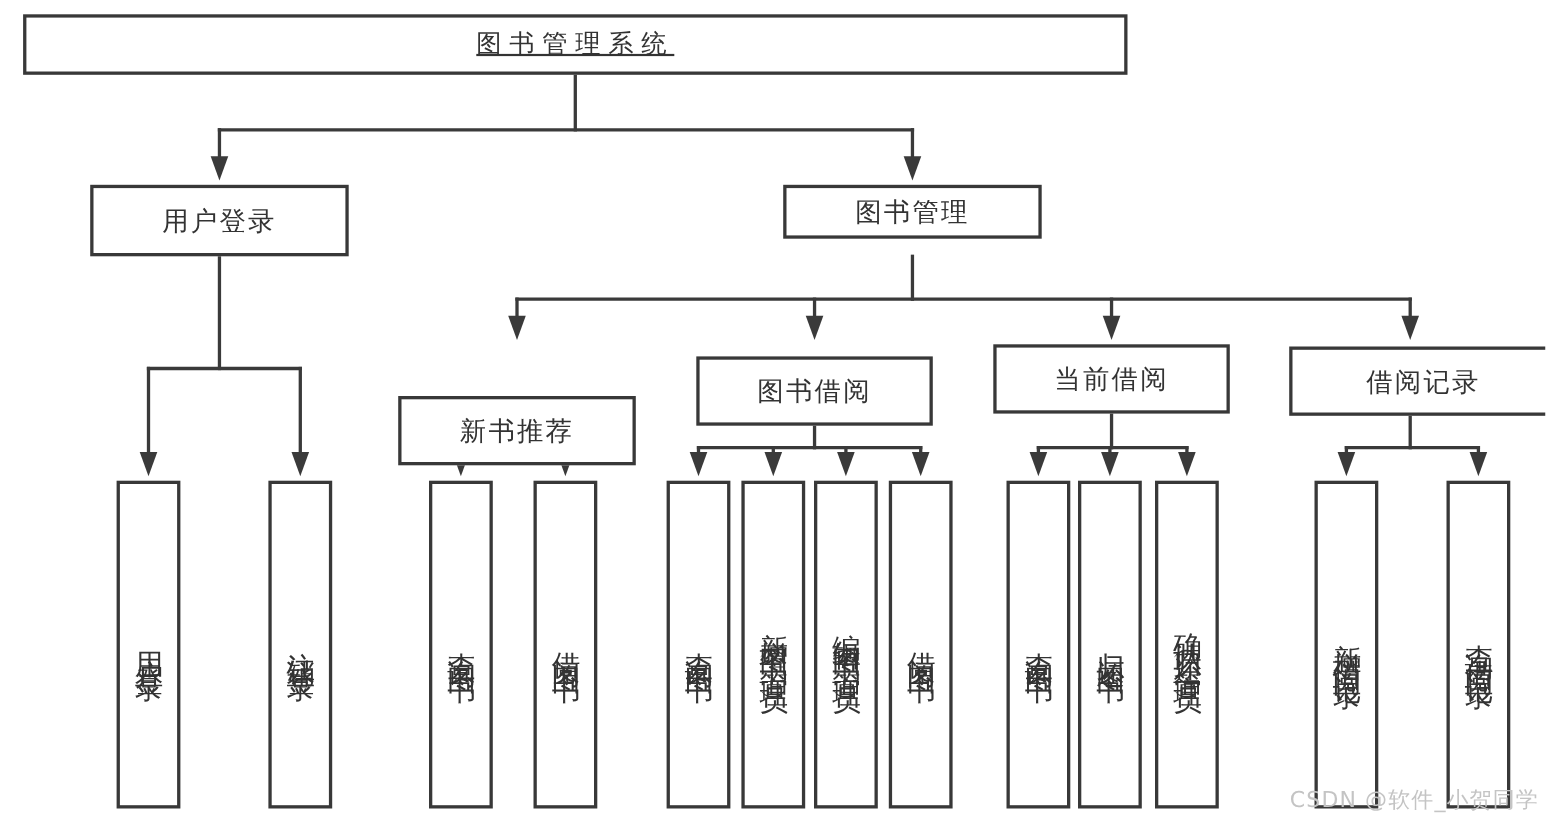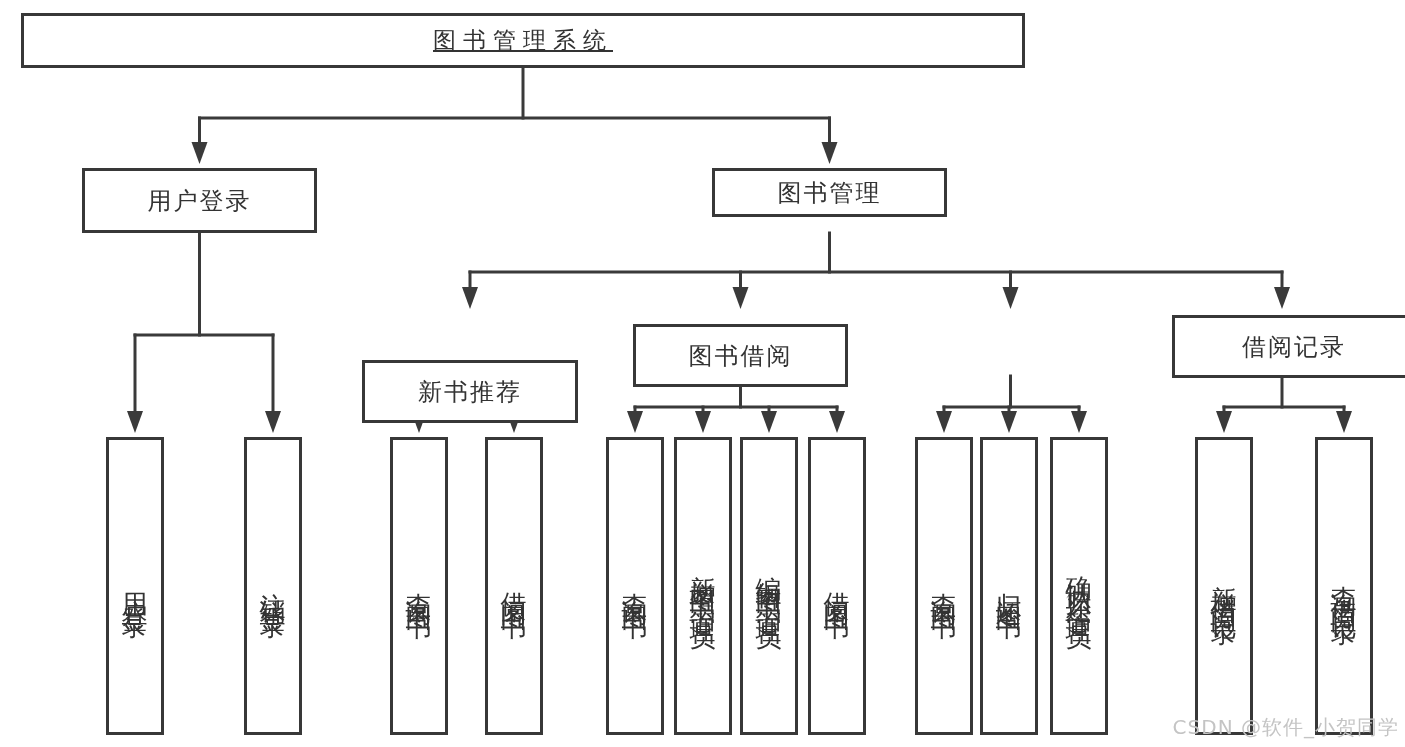--- a/index.html
+++ b/index.html
@@ -141,20 +141,23 @@
     </div>
     <div class="node node-h" style="left: 712px; top: 168px; width: 235px; height: 49px;">
       <span class="node-label">图书管理</span>
     </div>
     <div class="node node-h" style="left: 362px; top: 313px; width: 216px; height: 63px; margin-top: 47px;">
       <span class="node-label">新书推荐</span>
     </div>
     <div class="node node-h" style="left: 633px; top: 313px; width: 215px; height: 63px; margin-top: 11px;">
       <span class="node-label">图书借阅</span>
     </div>
+    <div class="node node-h" style="left: 903px; top: 313px; width: 215px; height: 63px;">
+      <span class="node-label">当前借阅</span>
+    </div>
     <div class="node node-h" style="left: 1172px; top: 315px; width: 244px; height: 63px;">
       <span class="node-label">借阅记录</span>
     </div>
     <div class="node node-v" style="left: 106px; top: 437px; width: 58px; height: 298px;">
       <span class="node-label">用户登录</span>
     </div>
     <div class="node node-v" style="left: 244px; top: 437px; width: 58px; height: 298px;">
       <span class="node-label">注销登录</span>
     </div>
     <div class="node node-v" style="left: 390px; top: 437px; width: 58px; height: 298px;">

